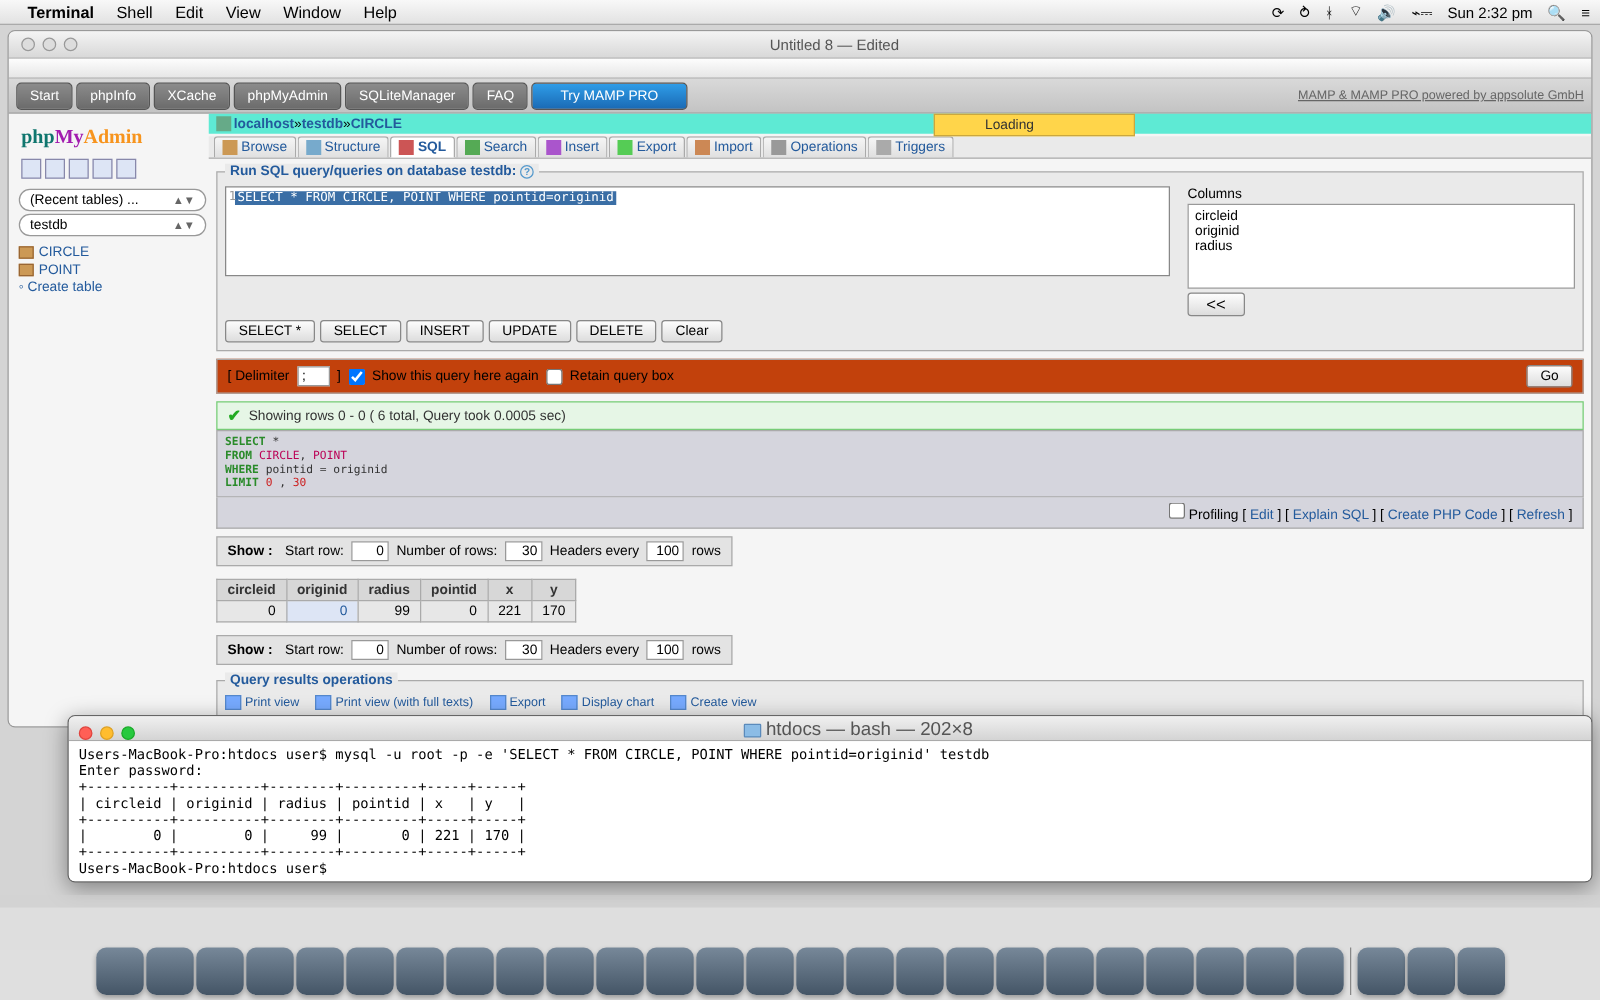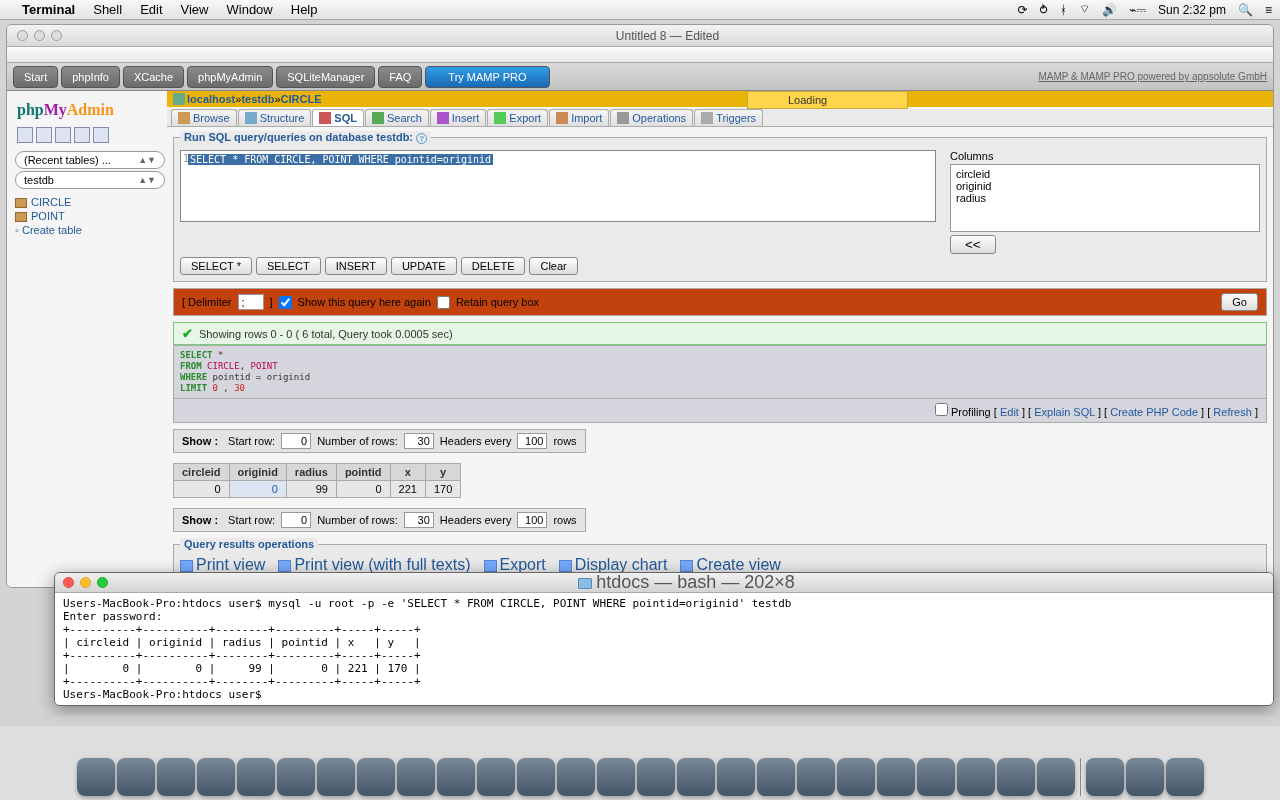--- a/index.html
+++ b/index.html
@@ -35,21 +35,21 @@
 .iconrow { display:flex; gap:3px; margin:4px 6px 8px 6px; }
 .iconrow span { width:16px; height:16px; border:1px solid #88a; background:#dde5f5; display:inline-block; }
 .sel { width:150px; margin:2px 4px; background:#fff; border:1px solid #999; border-radius:10px; padding:2px 8px; font-size:11px; display:flex; justify-content:space-between; align-items:center; }
 .dbtree { margin:6px 4px; }
 .dbtree div { font-size:11px; padding:1px 0; color:#235a9c; cursor:pointer; }
 .dbtree .ico { display:inline-block; width:12px;height:10px;background:#c95;border:1px solid #963;margin-right:4px;vertical-align:middle; }
 .dbtree .create { color:#235a9c; }
 
 
 .main { flex:1; padding:0; position:relative; }
-.crumb { background:#eab308; padding:2px 6px; font-size:11px; display:flex; align-items:center; }
+.crumb { background:#5eead4; padding:2px 6px; font-size:11px; display:flex; align-items:center; }
 .crumb a { color:#235a9c; text-decoration:none; font-weight:bold; }
 .crumb .srv { display:inline-block; width:12px;height:12px;background:#6a8;margin-right:2px; }
 .loading { position:absolute; left:580px; top:0; background:#ffd54a; border:1px solid #caa73f; padding:2px 80px 2px 40px; font-size:11px; color:#333; }
 .pma-tabs { display:flex; gap:1px; padding:0 4px; background:#eaeaea; border-bottom:1px solid #aaa; margin-top:2px; }
 .pma-tabs .tab { background:linear-gradient(#f5f5f5,#e0e0e0); border:1px solid #aaa; border-bottom:none; padding:2px 6px; font-size:11px; color:#235a9c; border-radius:3px 3px 0 0; display:flex; align-items:center; gap:3px; cursor:pointer; }
 .pma-tabs .tab.active { background:#fff; font-weight:bold; }
 .tabico { display:inline-block; width:12px;height:12px;background:#888; }
 .tabico.browse{background:#c95;} .tabico.struct{background:#7ac;} .tabico.sql{background:#c55;color:#fff;font-size:7px;text-align:center;}
 .tabico.search{background:#5a5;} .tabico.insert{background:#a5c;} .tabico.export{background:#5c5;}
 .tabico.import{background:#c85;} .tabico.ops{background:#999;} .tabico.trig{background:#aaa;}
@@ -82,26 +82,26 @@
 
 .showrow { display:inline-flex; align-items:center; gap:6px; background:#e3e3e3; border:1px solid #aaa; padding:3px 8px; margin:6px 0; font-size:11px; }
 .showrow b { margin-right:4px; }
 .showrow input { width:30px; border:1px solid #999; padding:1px 3px; font-size:11px; text-align:right; }
 
 table.res { border-collapse:collapse; margin:4px 0; }
 table.res th { background:#d7d7d7; border:1px solid #aaa; padding:2px 8px; font-size:11px; color:#333; font-weight:bold; }
 table.res td { background:#e7e7e7; border:1px solid #aaa; padding:2px 8px; font-size:11px; text-align:right; }
 table.res td.link { color:#235a9c; background:#dde5f5; }
 
-.qops a { color:#235a9c; text-decoration:none; margin-right:10px; font-size:16px; }
+.qops a { color:#235a9c; text-decoration:none; margin-right:10px; font-size:10px; }
 .miniico { display:inline-block;width:13px;height:12px;background:#7af;border:1px solid #58c;vertical-align:middle;margin-right:3px; }
 
 
 .term-window { position:absolute; left:54px; top:572px; right:6px; background:#fff; border:1px solid #666; border-radius:6px; box-shadow:0 4px 18px rgba(0,0,0,.4); overflow:hidden; }
-.term-title { height:20px; background:linear-gradient(#f0f0f0,#d4d4d4); display:flex; align-items:center; padding:0 8px; border-bottom:1px solid #aaa; font-size:18px; }
+.term-title { height:20px; background:linear-gradient(#f0f0f0,#d4d4d4); display:flex; align-items:flex-end; padding:0 8px; border-bottom:1px solid #aaa; font-size:15px; }
 .term-title .traffic .tl.r{background:#ff5f56;border-color:#e0443e;} .tl.y{background:#ffbd2e;border-color:#dea123;} .tl.g{background:#27c93f;border-color:#1aab29;}
 .term-title .tt { flex:1; text-align:center; color:#555; }
 .folder-ico { display:inline-block;width:14px;height:11px;background:#8bbce6;border:1px solid #5a8abb;margin-right:4px;vertical-align:middle;border-radius:1px; }
 .term-body { background:#fff; color:#000; font-family: Menlo, monospace; font-size:11px; padding:4px 8px; white-space:pre; line-height:13px; }
 
 
 .dock { position:absolute; left:0; right:0; bottom:0; height:74px; background:rgba(230,230,230,.6); display:flex; align-items:flex-end; justify-content:center; gap:0; padding-bottom:4px; }
 .dock .di { width:38px;height:38px; margin:0 1px; border-radius:8px; background:linear-gradient(#789,#456); box-shadow:0 2px 4px rgba(0,0,0,.3); }
 .dock .sep { width:1px;height:38px;background:#888;margin:0 4px; }
 .dockback { position:absolute; left:0;right:0;bottom:40px;height:44px; background:rgba(210,210,210,.5); display:flex;align-items:flex-end;justify-content:center; }

